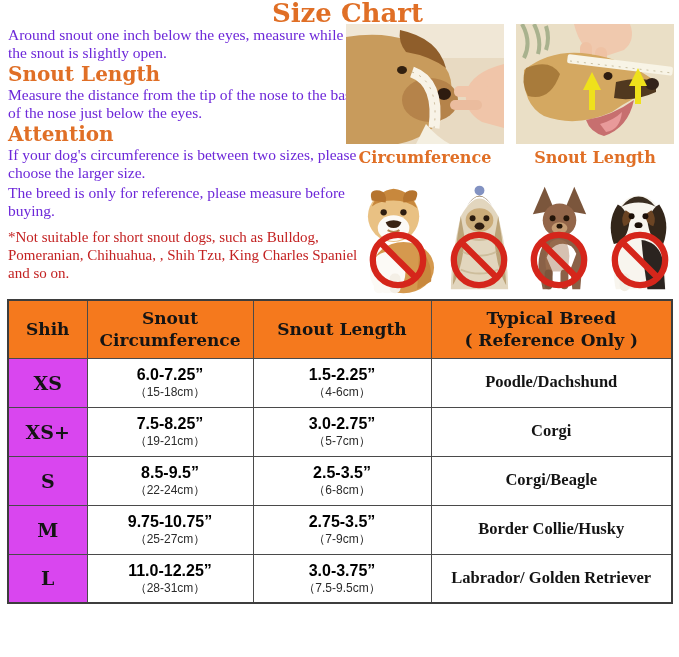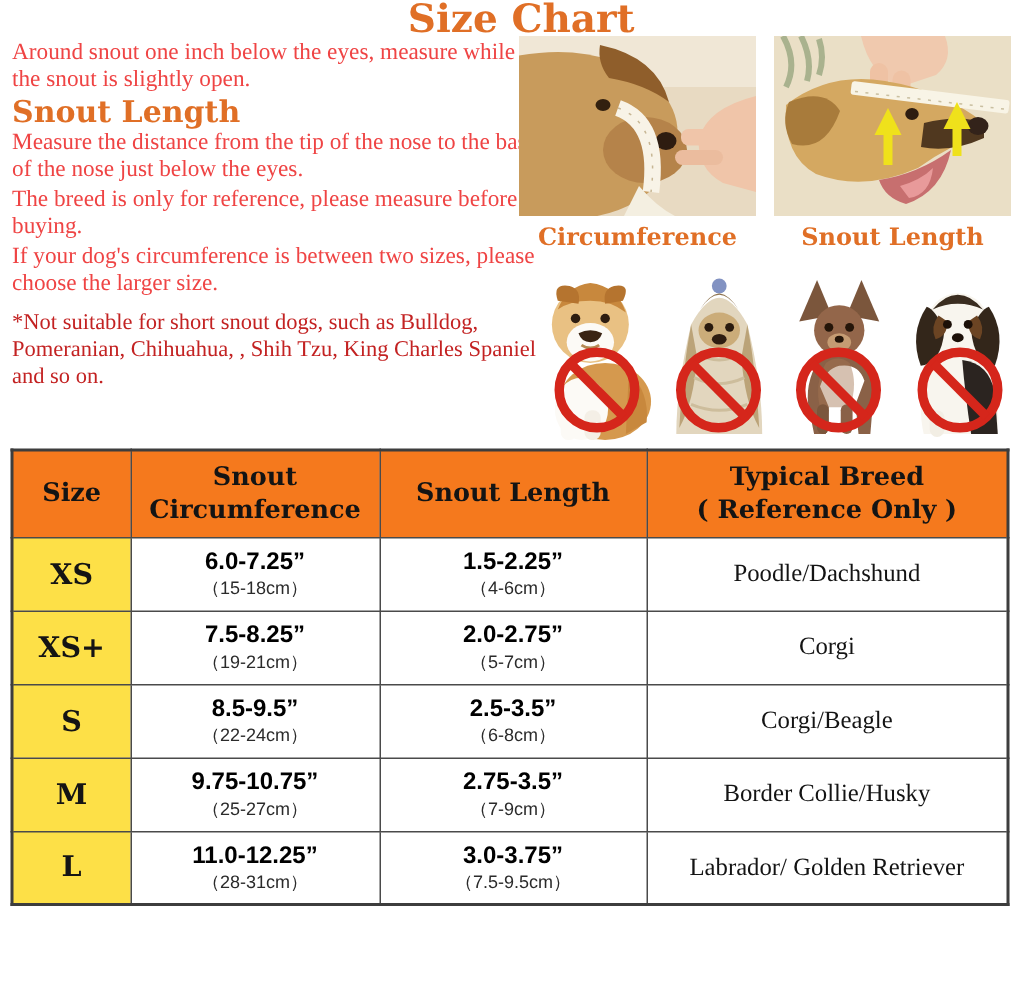--- a/index.html
+++ b/index.html
@@ -14,21 +14,21 @@
     font-size:26px; font-weight:700; color:#E06F26; line-height:1;
   }
   
   .left-col { position:absolute; left:8px; top:26px; width:354px; }
   .section-heading {
     margin:1px 0 1px; font-family:"DejaVu Serif", serif;
     font-size:20px; font-weight:700; color:#E06F26; line-height:1.05;
   }
   .heading-tag { font-family:"DejaVu Sans", sans-serif; font-size:13.5px; font-weight:700; }
   .body-text {
-    margin:0 0 2px; font-size:15.5px; line-height:1.16; color:#ef4444;
+    margin:0 0 2px; font-size:15.5px; line-height:1.16; color:#6d28d9;
   }
   .warning-text {
     margin:8px 0 0; font-size:15px; line-height:1.22; color:#C32222; width:360px;
   }
   
   .measure-figure { position:absolute; top:24px; margin:0; width:158px; }
   .figure-1 { left:346px; }
   .figure-2 { left:516px; }
   .measure-figure svg { display:block; width:158px; height:120px; }
   .measure-figure figcaption {
@@ -50,42 +50,43 @@
     border:2px solid #3d3d3d;
   }
   .size-table th, .size-table td { border:1px solid #4a4a4a; padding:0; }
   .size-table thead tr { height:58px; }
   .size-table tbody tr { height:49px; }
   .size-table th {
     background:#F5791D; font-family:"DejaVu Serif", serif;
     font-size:17px; font-weight:700; color:#141414; line-height:1.3;
   }
   .size-cell {
-    background:#fde047; font-family:"DejaVu Serif", serif;
+    background:#d946ef; font-family:"DejaVu Serif", serif;
     font-size:19px; font-weight:700; color:#141414;
   }
   .in-line  { font-family:Liberation Sans, sans-serif; font-size:16px; font-weight:700; color:#000000; line-height:1.2; }
   .cm-line  { font-family:"Liberation Sans", sans-serif; font-size:12px; font-weight:400; color:#2b2b2b; line-height:1.2; margin-top:1px; }
-  .breed-cell { font-family:"Liberation Serif", serif; font-size:16.5px; font-weight:400; color:#141414; padding:0 6px; line-height:1.15; }
+  .breed-cell { font-family:"Liberation Serif", serif; font-size:16.5px; font-weight:700; color:#141414; padding:0 6px; line-height:1.15; }
 </style>
 </head>
 <body>
 
 <div class="page">
 
   <h1 class="page-title">Size Chart</h1>
 
   <div class="left-col">
     <p class="body-text">Around snout one inch below the eyes, measure while the snout is slightly open.</p>
 
     <h2 class="section-heading">Snout Length</h2>
     <p class="body-text">Measure the distance from the tip of the nose to the base of the nose just below the eyes.</p>
 
+    <h2 class="section-heading">Attention</h2>
+    <p class="body-text">If your dog's circumference is between two sizes, please choose the larger size.</p>
     <p class="body-text">The breed is only for reference, please measure before buying.</p>
-    <p class="body-text">If your dog's circumference is between two sizes, please choose the larger size.</p>
 
     <p class="warning-text">*Not suitable for short snout dogs, such as Bulldog, Pomeranian, Chihuahua, , Shih Tzu, King Charles Spaniel and so on.</p>
   </div>
 
   <figure class="measure-figure figure-1">
     <svg viewBox="0 0 158 120">
       <rect width="158" height="120" fill="#E8DAC2"></rect>
       <rect width="158" height="34" fill="#F0E7D6"></rect>
       <path d="M-5,14 Q55,2 92,34 Q116,58 98,92 Q76,122 30,122 L-5,122 Z" fill="#C89B5C"></path>
       <path d="M54,6 Q92,14 100,44 Q84,32 60,28 Q52,18 54,6 Z" fill="#8F5E2B"></path>
@@ -217,21 +218,21 @@
   <table class="size-table">
     <colgroup>
       <col style="width:79px">
         <col style="width:166px">
         <col style="width:178px">
         <col style="width:241px">
     </colgroup>
     <thead>
       <tr>
         <th>
-          <div>Size</div>
+          <div>Shih</div>
         </th>
         <th>
           <div>Snout</div>
           <div>Circumference</div>
         </th>
         <th>
           <div>Snout Length</div>
         </th>
         <th>
           <div>Typical Breed</div>
@@ -252,21 +253,21 @@
         </td>
         <td class="breed-cell">Poodle/Dachshund</td>
       </tr>
       <tr>
         <td class="size-cell">XS+</td>
         <td>
           <div class="in-line">7.5-8.25”</div>
           <div class="cm-line">（19-21cm）</div>
         </td>
         <td>
-          <div class="in-line">2.0-2.75”</div>
+          <div class="in-line">3.0-2.75”</div>
           <div class="cm-line">（5-7cm）</div>
         </td>
         <td class="breed-cell">Corgi</td>
       </tr>
       <tr>
         <td class="size-cell">S</td>
         <td>
           <div class="in-line">8.5-9.5”</div>
           <div class="cm-line">（22-24cm）</div>
         </td>

